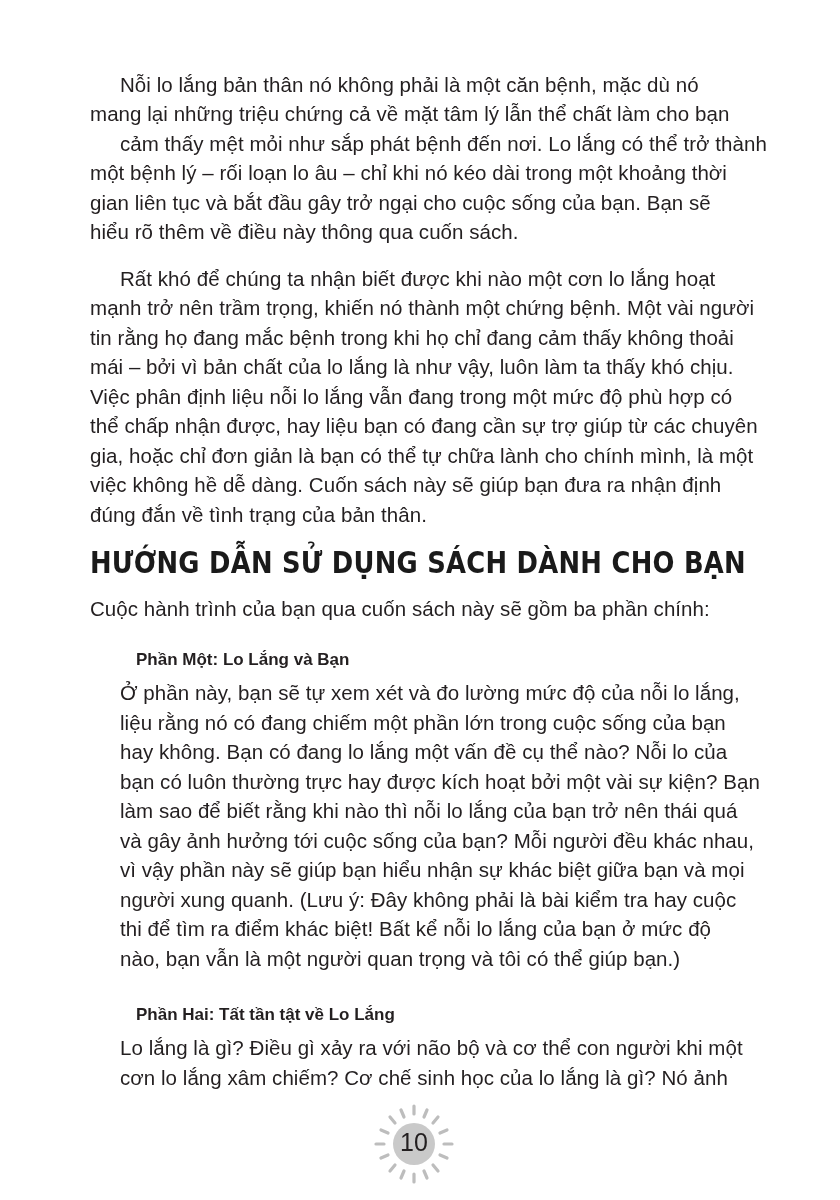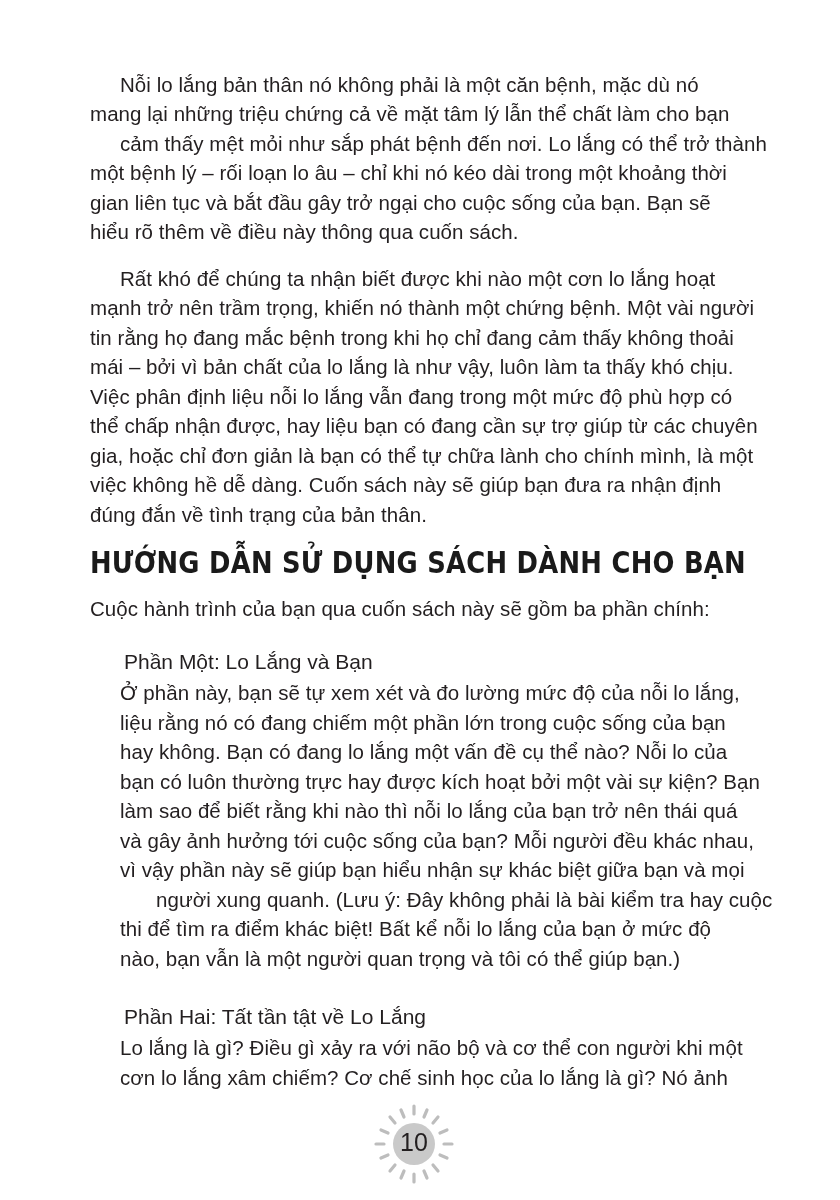--- a/index.html
+++ b/index.html
@@ -4,21 +4,21 @@
 <style>
   html, body { margin:0; padding:0; background:#ffffff; }
   body { width:840px; height:1200px; position:relative; overflow:hidden;
          font-family:"Liberation Sans", sans-serif; color:#231f20; }
   .page { position:absolute; left:0; top:0; width:840px; height:1200px; }
   .line { position:absolute; left:90px; white-space:nowrap; font-size:20.5px; line-height:29px; letter-spacing:0.05px; }
   .indent { left:120px; }
   .sub { left:120px; }
   .heading { position:absolute; left:90px; top:545px; font-family:"DejaVu Sans", sans-serif; font-weight:bold;
              font-size:30px; letter-spacing:0.3px; white-space:nowrap; transform:scaleX(0.86); transform-origin:left center; color:#1a1a1a; }
-  .subhead { position:absolute; left:124px; font-weight:normal; font-size:21px; white-space:nowrap; }
+  .subhead { position:absolute; left:136px; font-weight:bold; font-size:17px; white-space:nowrap; }
   .pagenum-wrap { position:absolute; left:370px; top:1100px; width:88px; height:88px; }
   .pagenum-wrap svg { position:absolute; left:0; top:0; }
   .pagenum { position:absolute; left:0; top:0; width:88px; height:88px; line-height:84px; text-align:center;
              font-size:25px; color:#231f20; }
 </style>
 </head>
 <body>
 
 <div class="page">
 
@@ -43,21 +43,21 @@
   <div class="line" style="top:594px;">Cuộc hành trình của bạn qua cuốn sách này sẽ gồm ba phần chính:</div>
 
   <div class="subhead" style="top:650px;">Phần Một: Lo Lắng và Bạn</div>
   <div class="line sub" style="top:678px;">Ở phần này, bạn sẽ tự xem xét và đo lường mức độ của nỗi lo lắng,</div>
   <div class="line sub" style="top:708px;">liệu rằng nó có đang chiếm một phần lớn trong cuộc sống của bạn</div>
   <div class="line sub" style="top:737px;">hay không. Bạn có đang lo lắng một vấn đề cụ thể nào? Nỗi lo của</div>
   <div class="line sub" style="top:767px;">bạn có luôn thường trực hay được kích hoạt bởi một vài sự kiện? Bạn</div>
   <div class="line sub" style="top:796px;">làm sao để biết rằng khi nào thì nỗi lo lắng của bạn trở nên thái quá</div>
   <div class="line sub" style="top:826px;">và gây ảnh hưởng tới cuộc sống của bạn? Mỗi người đều khác nhau,</div>
   <div class="line sub" style="top:855px;">vì vậy phần này sẽ giúp bạn hiểu nhận sự khác biệt giữa bạn và mọi</div>
-  <div class="line sub" style="top:885px;margin-left:36px;">người xung quanh. (Lưu ý: Đây không phải là bài kiểm tra hay cuộc</div>
+  <div class="line sub" style="top:885px;">người xung quanh. (Lưu ý: Đây không phải là bài kiểm tra hay cuộc</div>
   <div class="line sub" style="top:914px;">thi để tìm ra điểm khác biệt! Bất kể nỗi lo lắng của bạn ở mức độ</div>
   <div class="line sub" style="top:944px;">nào, bạn vẫn là một người quan trọng và tôi có thể giúp bạn.)</div>
 
   <div class="subhead" style="top:1005px;">Phần Hai: Tất tần tật về Lo Lắng</div>
   <div class="line sub" style="top:1033px;">Lo lắng là gì? Điều gì xảy ra với não bộ và cơ thể con người khi một</div>
   <div class="line sub" style="top:1063px;">cơn lo lắng xâm chiếm? Cơ chế sinh học của lo lắng là gì? Nó ảnh</div>
 
   <div class="pagenum-wrap">
     <svg width="88" height="88" viewBox="0 0 88 88">
       <g stroke="#bdbdbd" stroke-width="3.2" stroke-linecap="round">

